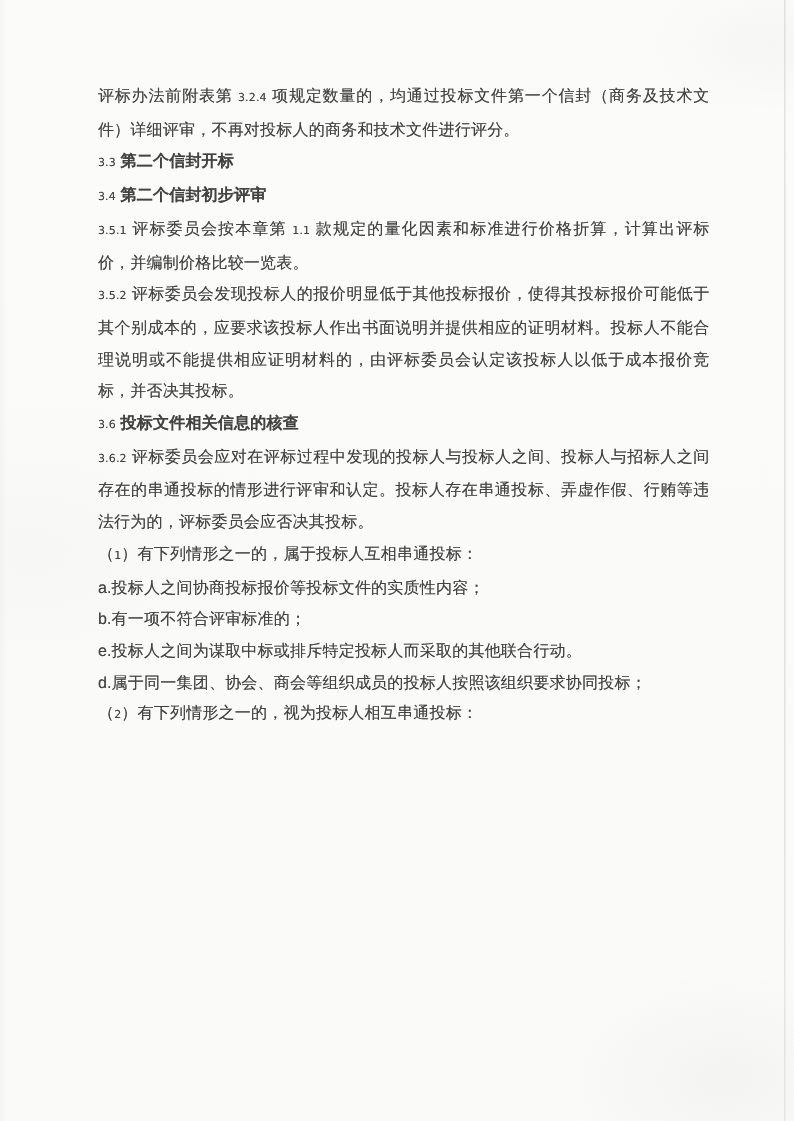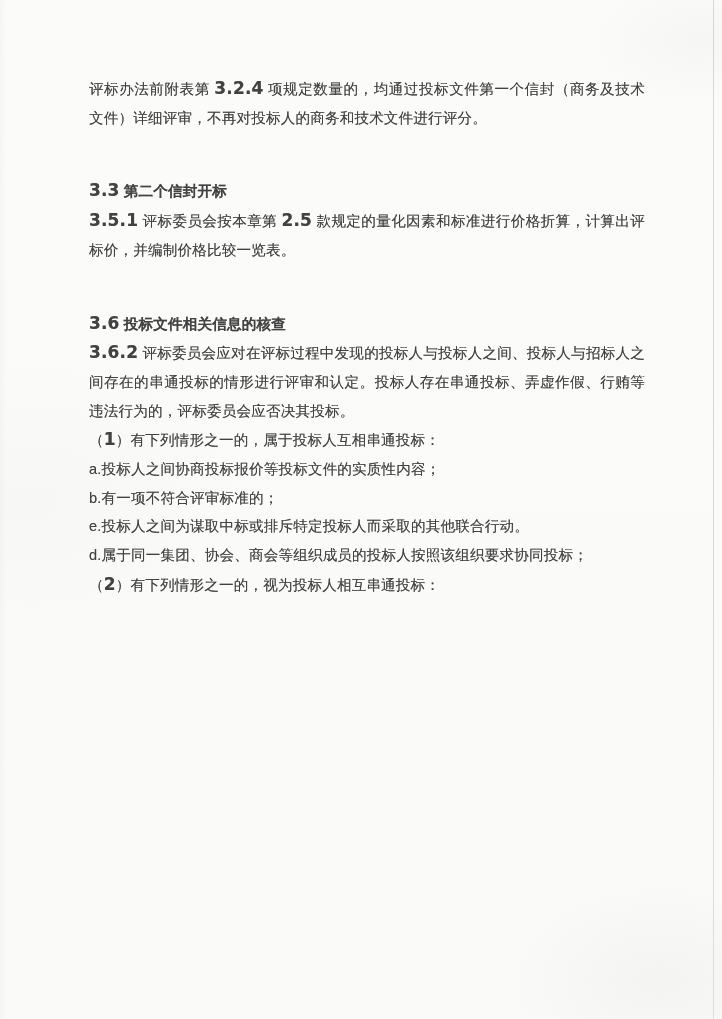--- a/index.html
+++ b/index.html
@@ -50,37 +50,38 @@
     line-height: 28.7px;
     text-align: justify;
     letter-spacing: 0.15px;
     text-shadow: 0 0 0.6px rgba(66,66,66,0.55);
   }
   .doc p {
     margin: 0;
   }
   .doc .heading {
     font-weight: 600;
-    margin-top: 44px;
   }
   .doc .num {
-    font-weight: 700;
+    font-weight: 400;
     font-family: "DejaVu Sans", sans-serif;
-    font-size: 17px;
+    font-size: 10px;
   }
 </style>
 </head>
 <body>
 
 <div class="page">
   <div class="edge-shade-left"></div>
   <main class="doc">
       <p class="block paragraph">评标办法前附表第 <span class="num">3.2.4</span> 项规定数量的，均通过投标文件第一个信封（商务及技术文件）详细评审，不再对投标人的商务和技术文件进行评分。</p>
       <p class="block heading"><span class="num">3.3</span> 第二个信封开标</p>
-      <p class="block paragraph"><span class="num">3.5.1</span> 评标委员会按本章第 <span class="num">2.5</span> 款规定的量化因素和标准进行价格折算，计算出评标价，并编制价格比较一览表。</p>
+      <p class="block heading"><span class="num">3.4</span> 第二个信封初步评审</p>
+      <p class="block paragraph"><span class="num">3.5.1</span> 评标委员会按本章第 <span class="num">1.1</span> 款规定的量化因素和标准进行价格折算，计算出评标价，并编制价格比较一览表。</p>
+      <p class="block paragraph"><span class="num">3.5.2</span> 评标委员会发现投标人的报价明显低于其他投标报价，使得其投标报价可能低于其个别成本的，应要求该投标人作出书面说明并提供相应的证明材料。投标人不能合理说明或不能提供相应证明材料的，由评标委员会认定该投标人以低于成本报价竞标，并否决其投标。</p>
       <p class="block heading"><span class="num">3.6</span> 投标文件相关信息的核查</p>
       <p class="block paragraph"><span class="num">3.6.2</span> 评标委员会应对在评标过程中发现的投标人与投标人之间、投标人与招标人之间存在的串通投标的情形进行评审和认定。投标人存在串通投标、弄虚作假、行贿等违法行为的，评标委员会应否决其投标。</p>
       <p class="block paragraph">（<span class="num">1</span>）有下列情形之一的，属于投标人互相串通投标：</p>
       <p class="block list-item">a.投标人之间协商投标报价等投标文件的实质性内容；</p>
       <p class="block list-item">b.有一项不符合评审标准的；</p>
       <p class="block list-item">e.投标人之间为谋取中标或排斥特定投标人而采取的其他联合行动。</p>
       <p class="block list-item">d.属于同一集团、协会、商会等组织成员的投标人按照该组织要求协同投标；</p>
       <p class="block paragraph">（<span class="num">2</span>）有下列情形之一的，视为投标人相互串通投标：</p>
     </main>
   <div class="edge-line-right"></div>

